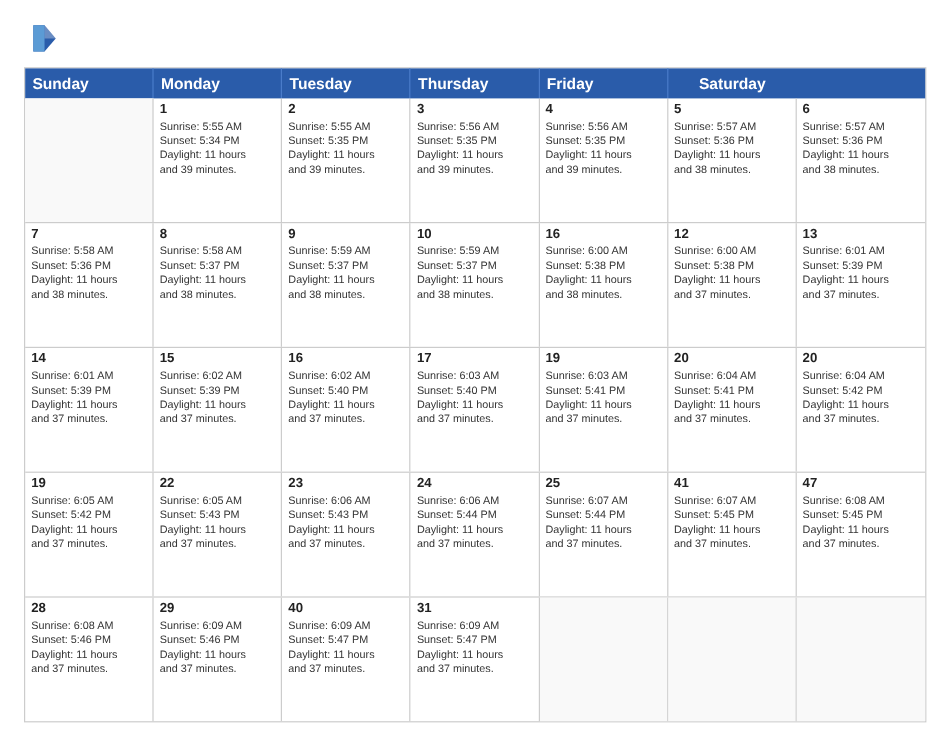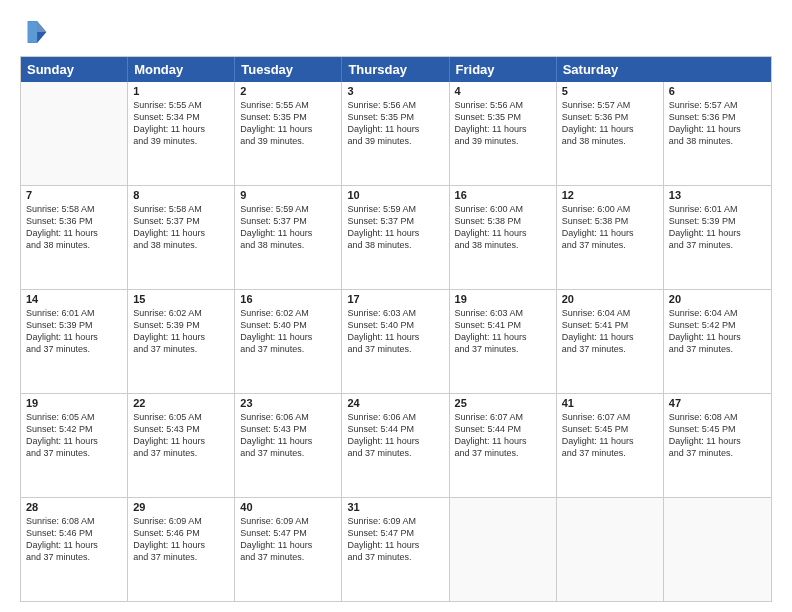--- a/index.html
+++ b/index.html
@@ -64,21 +64,21 @@
       background: #2a5caa;
     }
     .cal-header-cell {
       color: #fff;
       font-size: 13px;
       font-weight: bold;
       padding: 5px 6px;
       text-align: left;
       border-right: 1px solid #4a7cca;
     }
-    .cal-header-cell:last-child { border-right: none; }
+    .cal-header-cell:last-child { border-right: none; text-align: center; }
     .cal-body {
       flex: 1;
       display: flex;
       flex-direction: column;
     }
     .cal-row {
       display: grid;
       grid-template-columns: repeat(7, 1fr);
       flex: 1;
       border-bottom: 1px solid #ccc;

